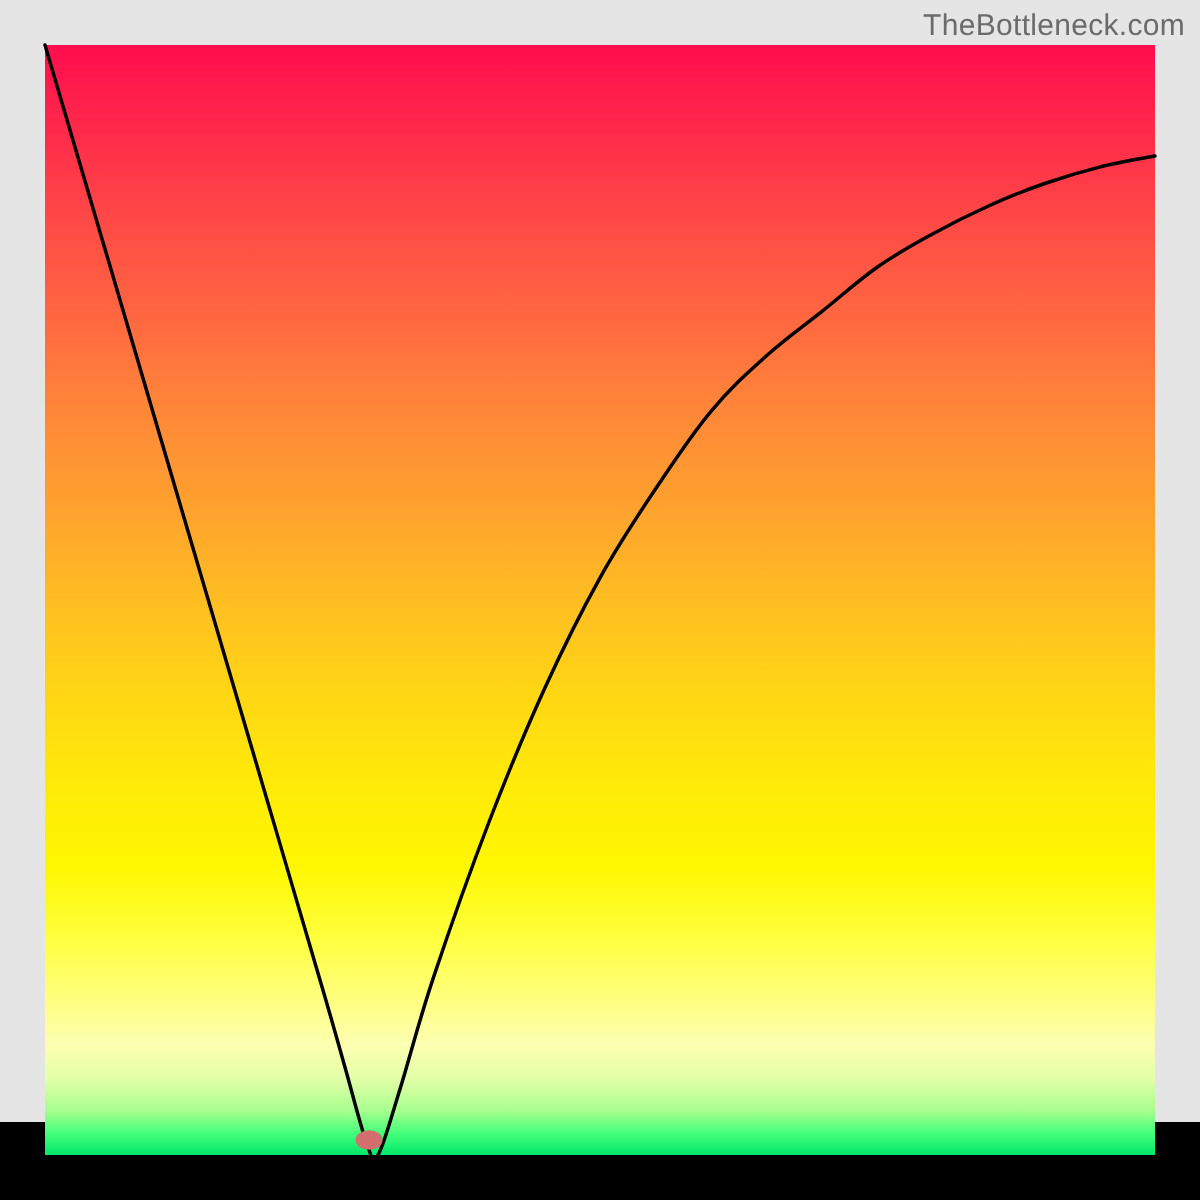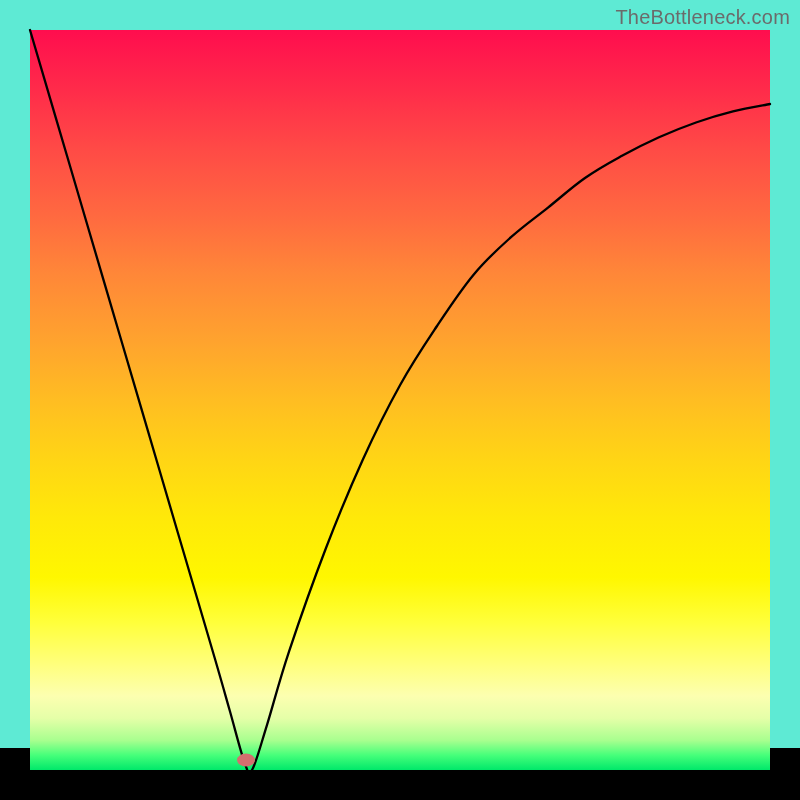--- a/index.html
+++ b/index.html
@@ -1,21 +1,21 @@
 <!DOCTYPE html>
 <html><head>
 <meta charset="utf-8">
 <style>
   * { margin: 0; padding: 0; box-sizing: border-box; }
   html, body { width: 800px; height: 800px; overflow: hidden; background: #000; }
   .frame {
     position: relative;
     width: 800px;
     height: 748px;
-    background: #5eead4;
+    background: #e5e5e5;
   }
   .plot-area {
     position: absolute;
     left: 30px;
     top: 30px;
     width: 740px;
     height: 740px;
     background: linear-gradient(to bottom,
       #ff0d4e 0%,
       #ff2b4a 8%,

